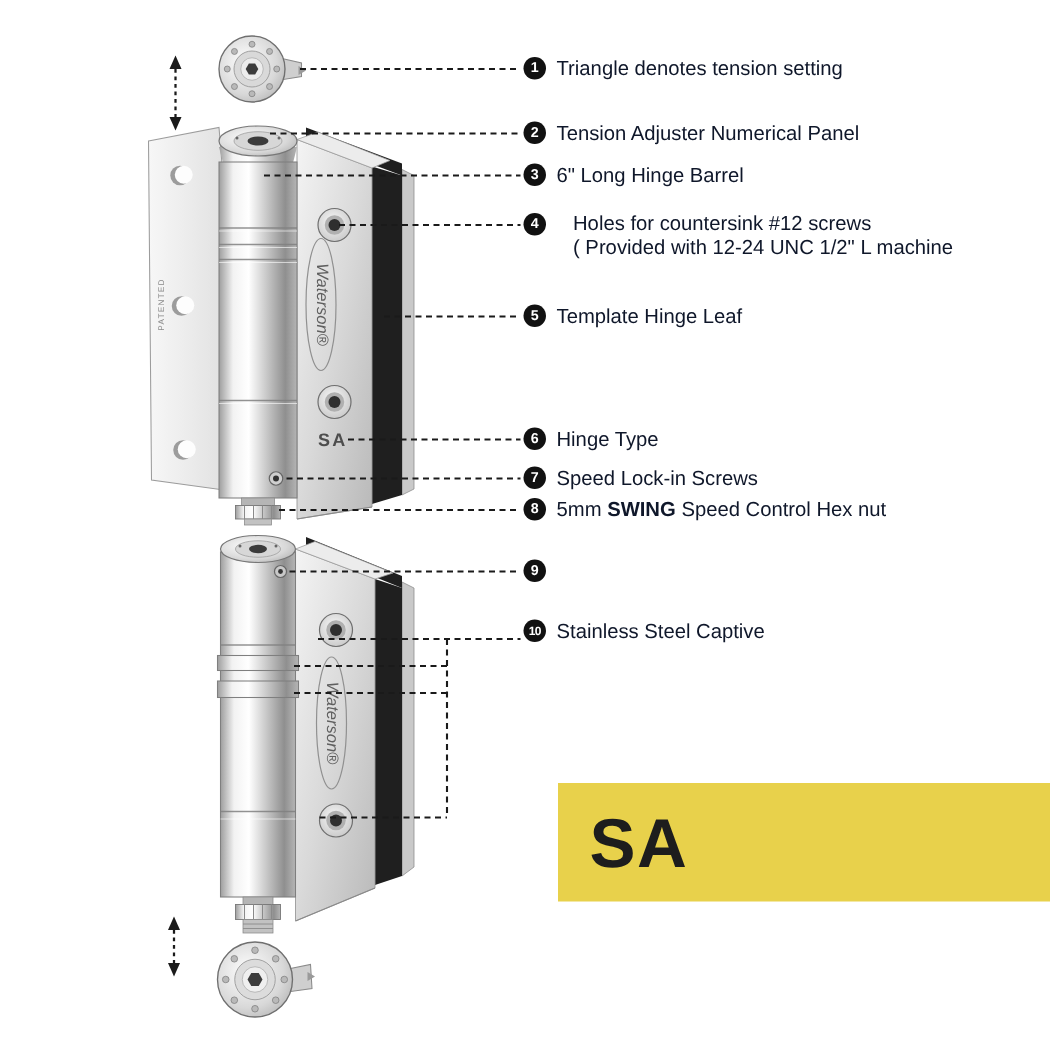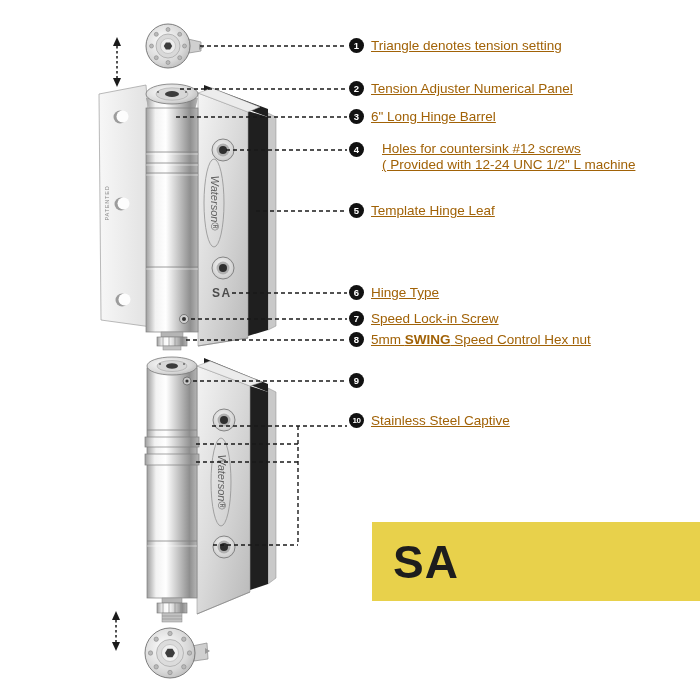--- a/index.html
+++ b/index.html
@@ -5,21 +5,21 @@
   html,body{margin:0;padding:0;background:#fff;}
   .stage{position:relative;width:700px;height:700px;background:#ffffff;overflow:hidden;
          font-family:"Liberation Sans",sans-serif;}
   .diagram-svg{position:absolute;left:0;top:0;}
   
   .callout{position:absolute;left:349px;display:flex;align-items:flex-start;gap:7px;}
   .cnum{flex:0 0 auto;width:15px;height:15px;border-radius:50%;background:#111;color:#fff;
         font-size:9.5px;font-weight:bold;display:flex;align-items:center;justify-content:center;
         line-height:1;}
   .cnum.small{font-size:8px;letter-spacing:-0.5px;}
-  .ctext{font-size:13.5px;color:#a16207;line-height:15px;white-space:nowrap;text-decoration:underline;}
+  .ctext{font-size:13.5px;color:#0f172a;line-height:15px;white-space:nowrap;}
   .ctext .cline{display:block;line-height:17.5px;margin-top:-2px;margin-left:11px;}
   .ctext b{font-weight:bold;}
   
   .badge{position:absolute;left:372px;top:522px;width:328px;height:79px;background:#E8D14B;
          display:flex;align-items:center;}
   .badge-label{font-size:46px;font-weight:bold;color:#1d1d1d;padding-left:21px;letter-spacing:1px;}
 </style>
 </head>
 <body>
 
@@ -289,21 +289,21 @@
   <div class="callout" style="top:203px">
     <span class="cnum">5</span>
     <span class="ctext">Template Hinge Leaf</span>
   </div>
   <div class="callout" style="top:285px">
     <span class="cnum">6</span>
     <span class="ctext">Hinge Type</span>
   </div>
   <div class="callout" style="top:311px">
     <span class="cnum">7</span>
-    <span class="ctext">Speed Lock-in Screw</span>
+    <span class="ctext">Speed Lock-in Screws</span>
   </div>
   <div class="callout" style="top:332px">
     <span class="cnum">8</span>
     <span class="ctext"><span>5mm </span><b>SWING</b><span> Speed Control Hex nut</span></span>
   </div>
   <div class="callout" style="top:373px">
     <span class="cnum">9</span>
   </div>
   <div class="callout" style="top:413px">
     <span class="cnum small">10</span>

